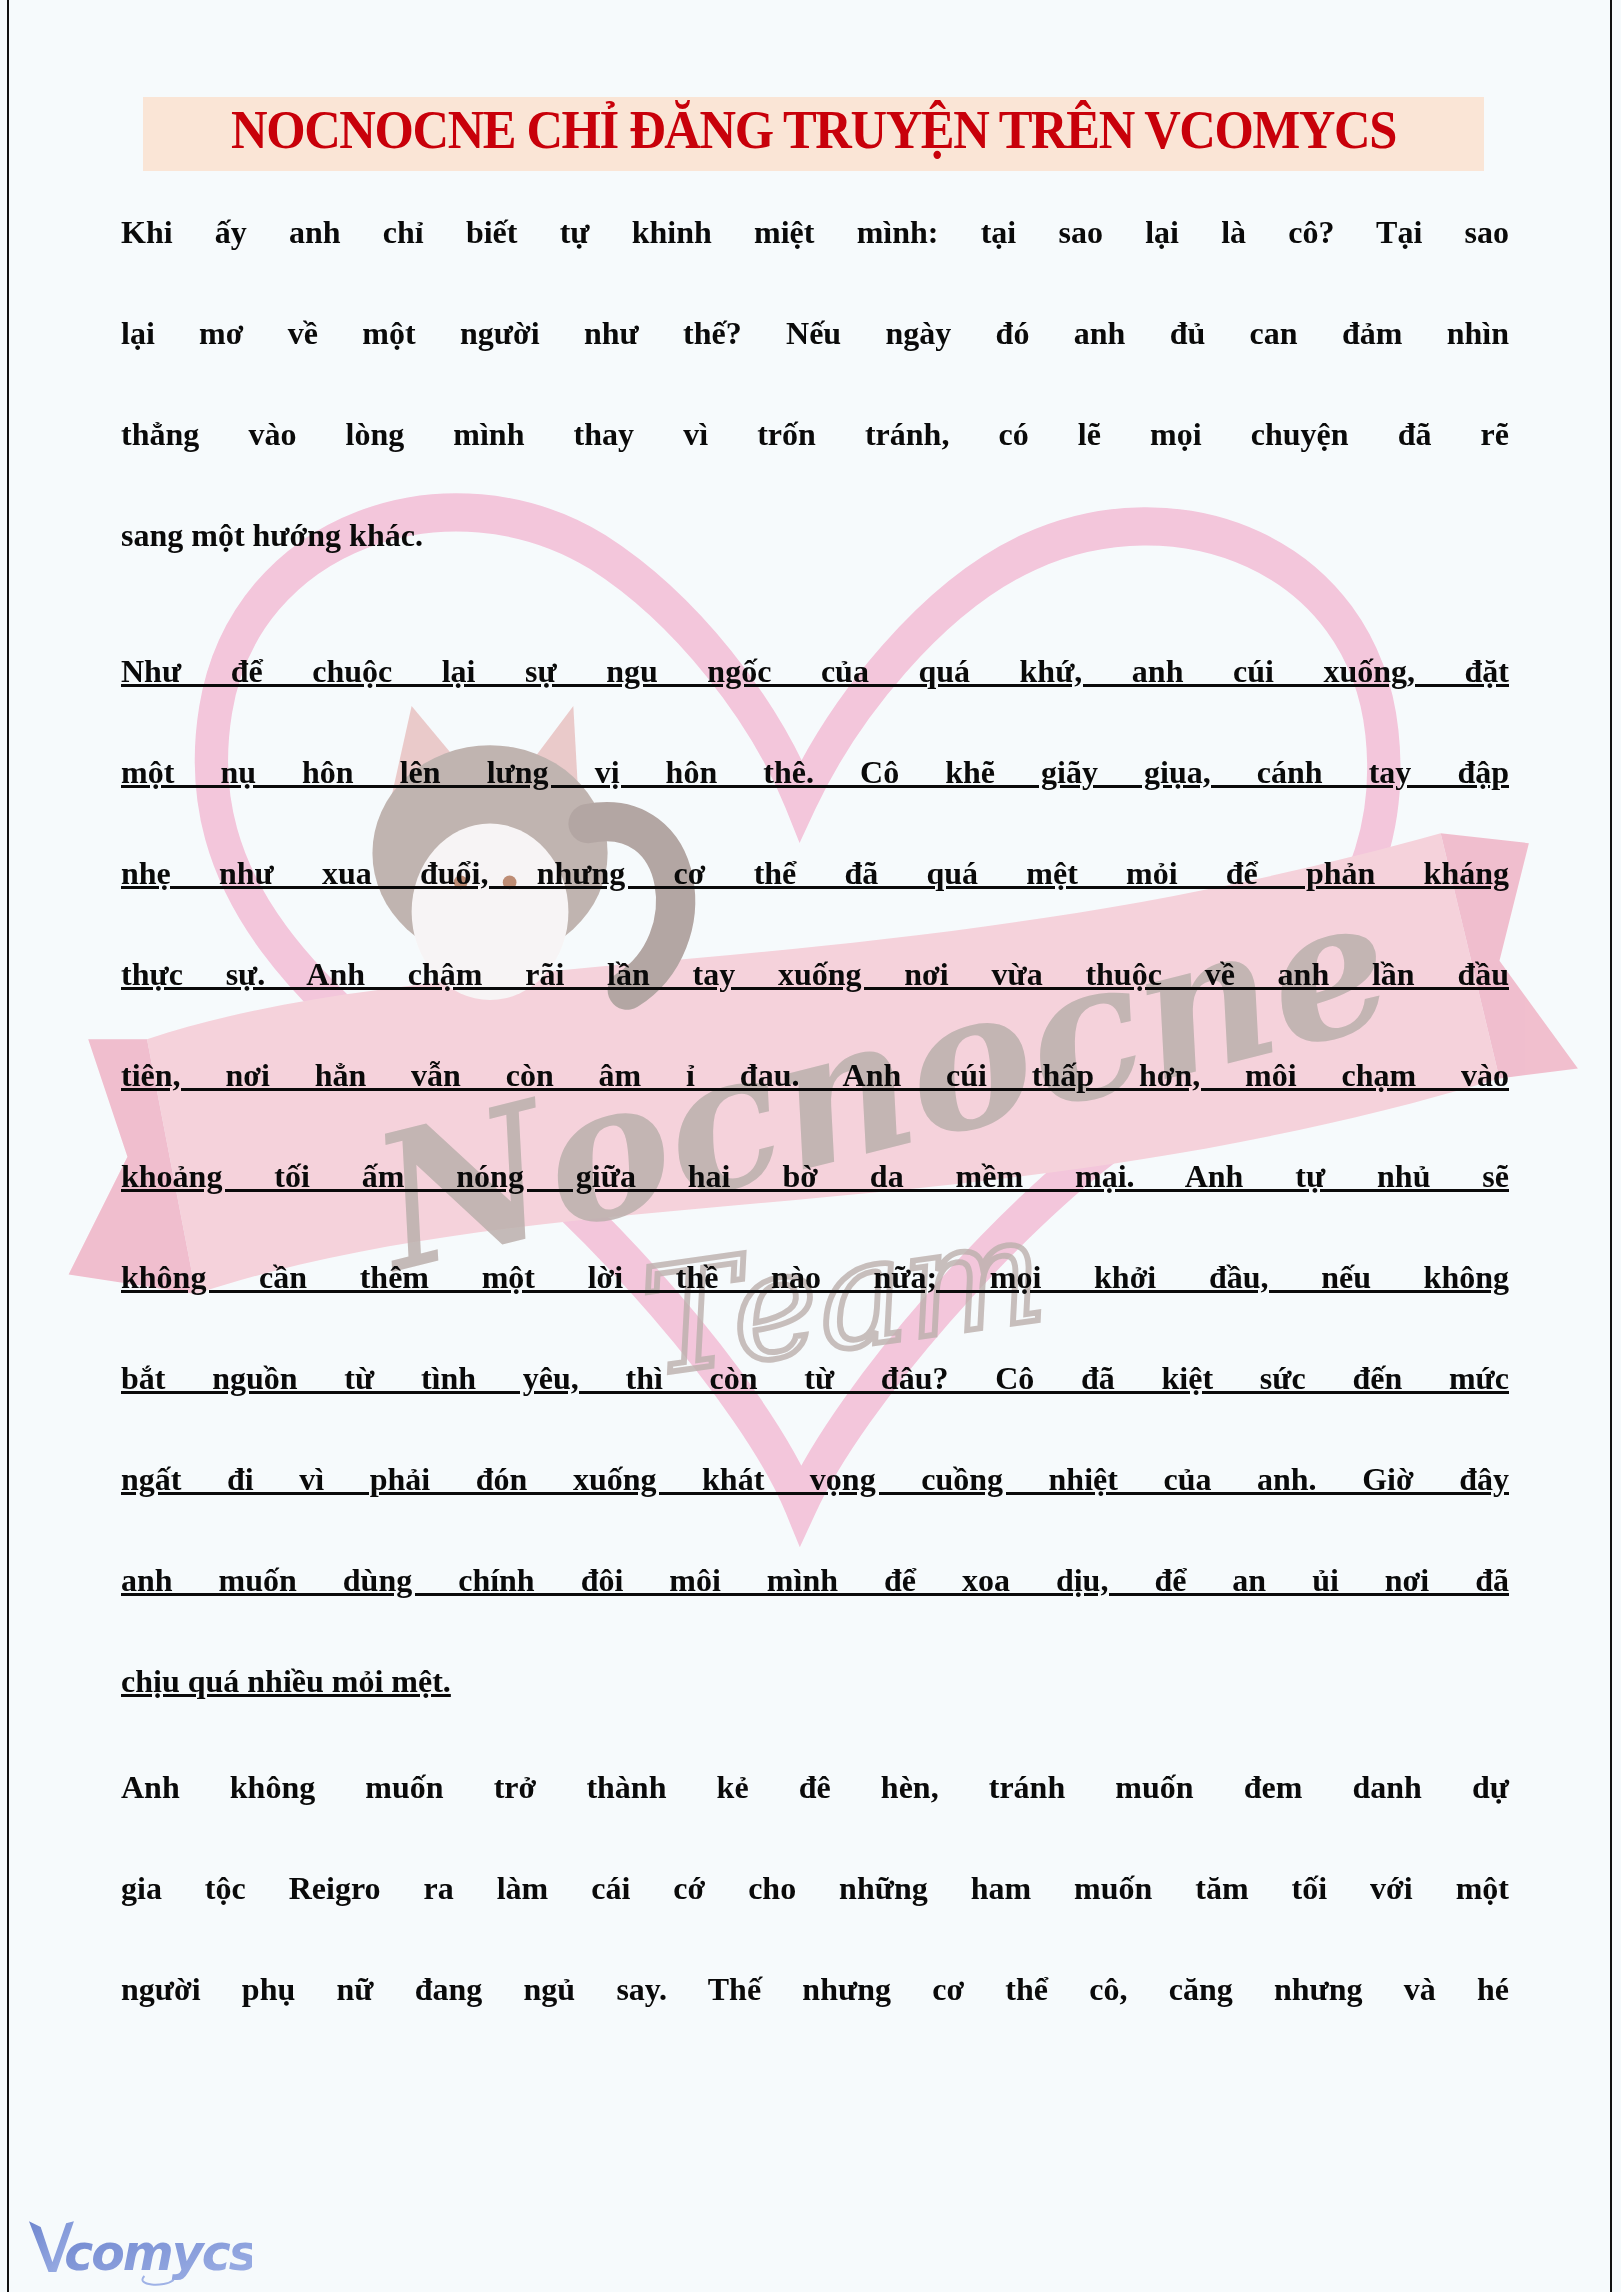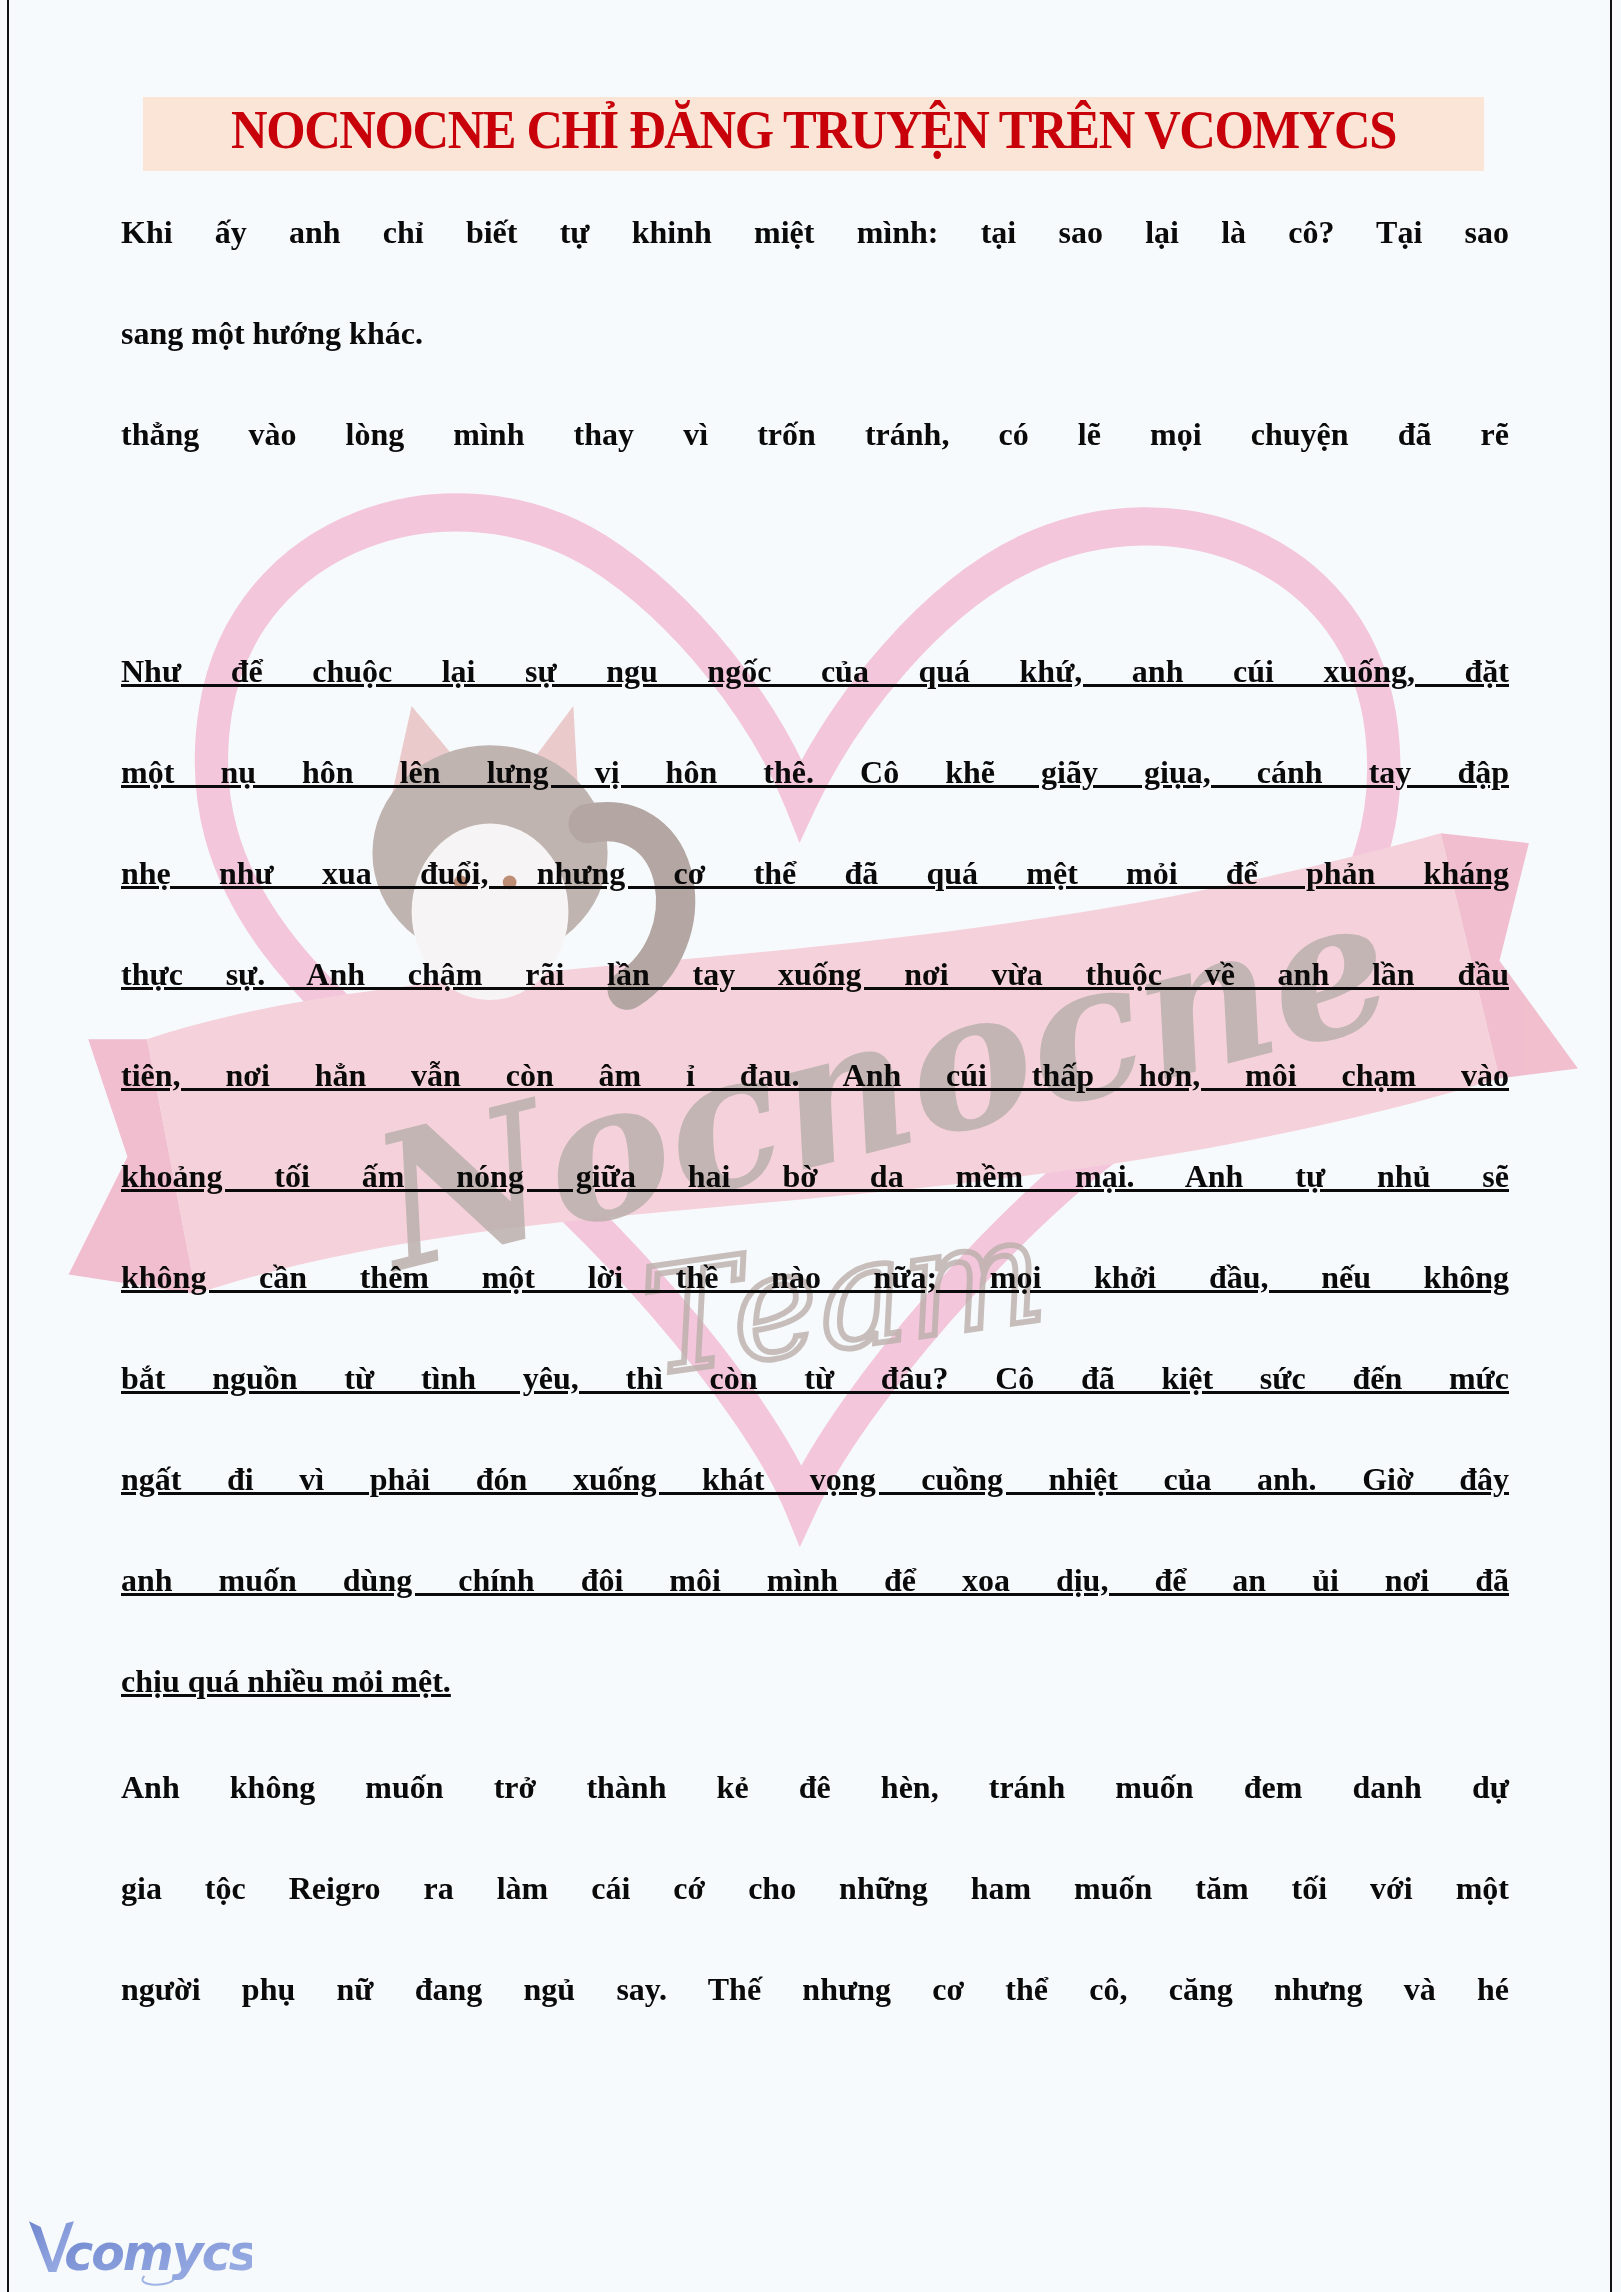--- a/index.html
+++ b/index.html
@@ -65,22 +65,23 @@
     <text x="660" y="1380" transform="rotate(-8 820 1350)" font-family="'DejaVu Serif', serif" font-style="italic" font-size="150" fill="none" stroke="#b2a39f" stroke-width="6" opacity="0.8">Team</text>
   </g>
 </svg>
 
 <div class="title-wrap">
   <div class="title">NOCNOCNE CHỈ ĐĂNG TRUYỆN TRÊN VCOMYCS</div>
 </div>
 
 <div class="body-text p1">
   <span class="line">Khi ấy anh chỉ biết tự khinh miệt mình: tại sao lại là cô? Tại sao</span>
+  <span class="line">lại mơ về một người như thế? Nếu ngày đó anh đủ can đảm nhìn</span>
+  <span class="line">thẳng vào lòng mình thay vì trốn tránh, có lẽ mọi chuyện đã rẽ</span>
   <span class="line last">sang một hướng khác.</span>
-  <span class="line">thẳng vào lòng mình thay vì trốn tránh, có lẽ mọi chuyện đã rẽ</span>
 </div>
 
 <div class="body-text p2">
   <span class="line">Như để chuộc lại sự ngu ngốc của quá khứ, anh cúi xuống, đặt</span>
   <span class="line">một nụ hôn lên lưng vị hôn thê. Cô khẽ giãy giụa, cánh tay đập</span>
   <span class="line">nhẹ như xua đuổi, nhưng cơ thể đã quá mệt mỏi để phản kháng</span>
   <span class="line">thực sự. Anh chậm rãi lần tay xuống nơi vừa thuộc về anh lần đầu</span>
   <span class="line">tiên, nơi hẳn vẫn còn âm ỉ đau. Anh cúi thấp hơn, môi chạm vào</span>
   <span class="line">khoảng tối ấm nóng giữa hai bờ da mềm mại. Anh tự nhủ sẽ</span>
   <span class="line">không cần thêm một lời thề nào nữa; mọi khởi đầu, nếu không</span>

